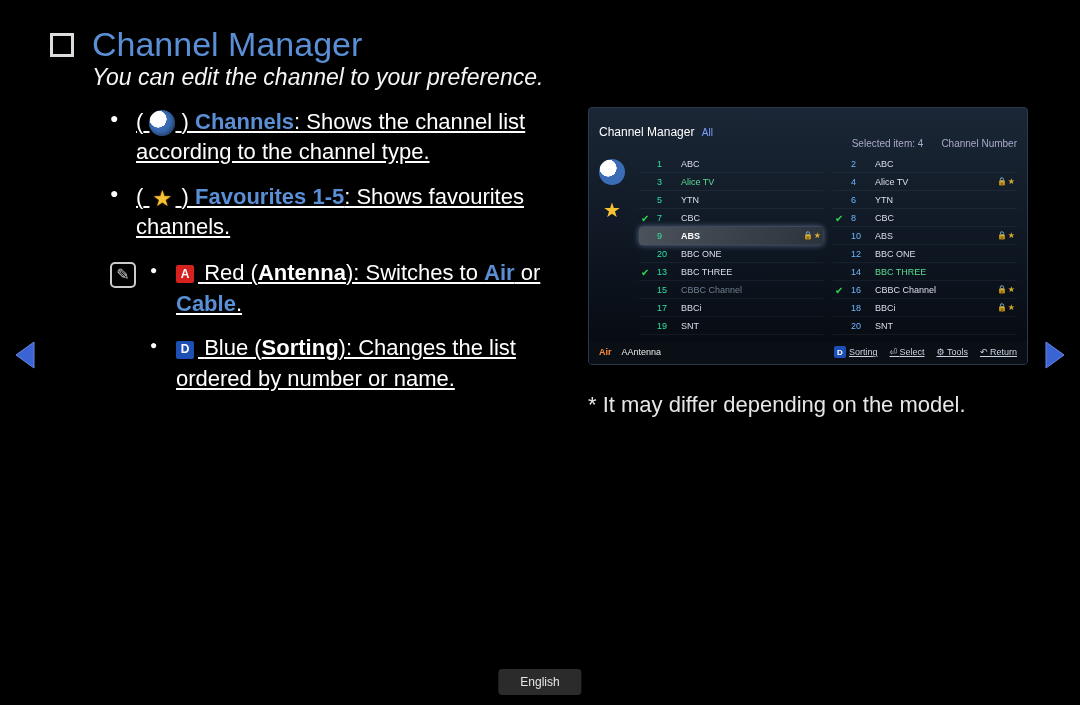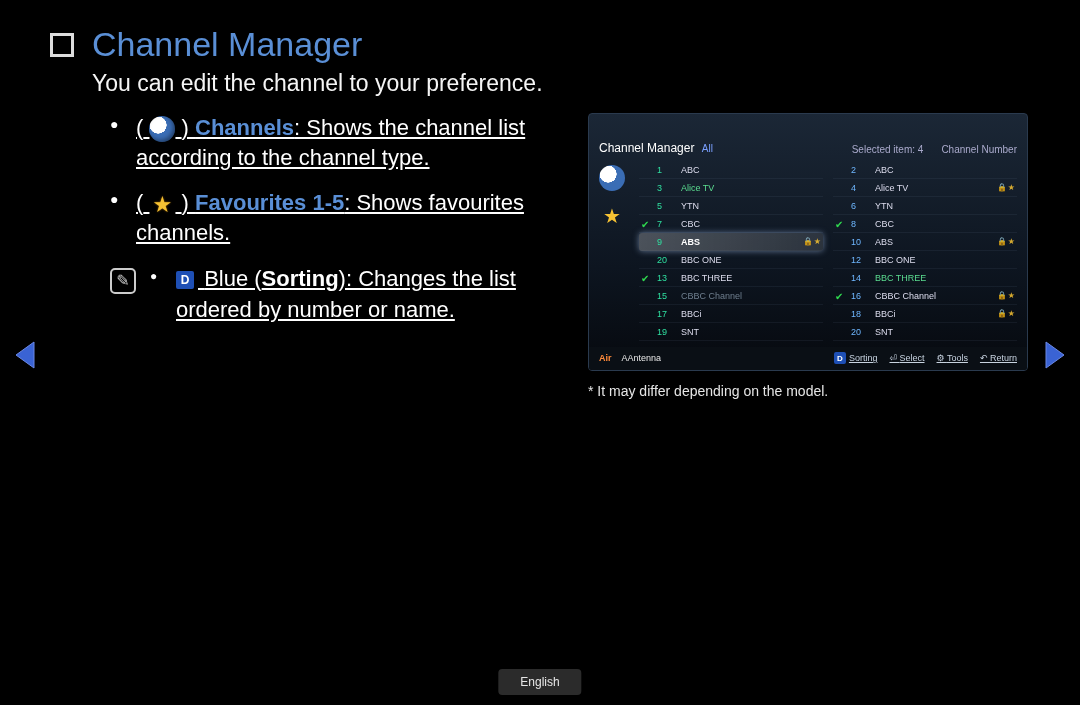--- a/index.html
+++ b/index.html
@@ -28,23 +28,23 @@
     border: 3px solid #ddd;
     margin-top: 8px;
   }
   .title {
     color: #5a8fd6;
     font-size: 34px;
     font-weight: 500;
   }
   .subtitle {
     font-size: 23px;
-    margin-top: 6px;
     color: #f5f5f5;
     font-weight: 300;
+    font-style: italic;
   }
   .content {
     display: flex;
     gap: 28px;
     margin-top: 16px;
   }
   .left {
     flex: 0 0 510px;
     padding-left: 60px;
     text-decoration: underline;
@@ -144,21 +144,21 @@
   .mini {
     width: 440px;
     background: linear-gradient(180deg,#1b2736 0%,#0d1520 60%, #06090e 100%);
     border-radius: 4px;
     font-size: 10px;
     color:#e8e8e8;
     overflow:hidden;
     border:1px solid #2a3a4e;
   }
   .mini-header {
-    display:flex;align-items:flex-end;justify-content:space-between;
+    display:flex;align-items:center;justify-content:space-between;
     padding: 6px 10px 4px 10px;
     font-size: 11px;
   }
   .mini-header .mh-title { font-size:12px; color:#fff; }
   .mini-header .mh-title .all { color:#7aa0ff; margin-left:4px; font-size:10px; }
   .mini-header .mh-right { display:flex; gap:18px; font-size:10px; color:#aac;margin-top:24px; }
   .mini-body { display:flex; padding: 2px 10px 6px 10px; gap:10px; }
   .mini-side { width:30px; display:flex; flex-direction:column; gap:12px; padding-top:4px; }
   .mini-side .m-dish { width:26px; height:26px; background: radial-gradient(circle at 35% 35%,#fff 0 35%,#3a6db5 36% 100%); border-radius:50%; }
   .mini-side .m-star { width:26px; height:26px; display:flex;align-items:center;justify-content:center;font-size:20px;color:#f6c233; }
@@ -190,21 +190,21 @@
     display:flex; align-items:center; justify-content:space-between;
     padding: 5px 10px 6px 10px;
     font-size:9px;
     background:#0a0f15;
   }
   .mf-left { display:flex; align-items:center; gap:10px; }
   .mf-left .air { color:#ff8a3a; font-weight:600; }
   .mf-right { display:flex; align-items:center; gap:12px; color:#c8d3e0;text-decoration:underline; }
   .mf-right .kb { display:inline-flex;align-items:center;justify-content:center;width:12px;height:12px;font-size:8px;font-weight:bold;border-radius:2px;margin-right:3px; }
   .mf-right .kb.blue { background:#1e4fb5; color:#fff; }
-  .note-text { font-size:14px; margin-top:12px; color:#e6e6e6; font-weight:300; }
+  .note-text { font-size:22px; margin-top:27px; color:#e6e6e6; font-weight:300; }
 </style>
 </head>
 <body>
 
 <div class="page">
 
   <div class="header-row">
     <div class="square-bullet"></div>
     <div>
       <div class="title">Channel Manager</div>
@@ -226,20 +226,24 @@
           <span class="para-icon star-icon"></span>
           <span>) </span>
           <span class="hl">Favourites 1-5</span><span>: Shows favourites channels.</span>
         </li>
       </ul>
 
       <div class="note-block">
         <div class="note-icon">✎</div>
         <ul class="sub-list">
           <li>
+            <span class="key-badge key-red">A</span>
+            <span> Red (</span><span class="hl-b">Antenna</span><span>): Switches to </span><span class="hl">Air</span><span> or </span><span class="hl">Cable</span><span>.</span>
+          </li>
+          <li>
             <span class="key-badge key-blue">D</span>
             <span> Blue (</span><span class="hl-b">Sorting</span><span>): Changes the list ordered by number or name.</span>
           </li>
         </ul>
       </div>
     </div>
 
     <div class="right">
       <div class="mini">
         <div class="mini-header">

